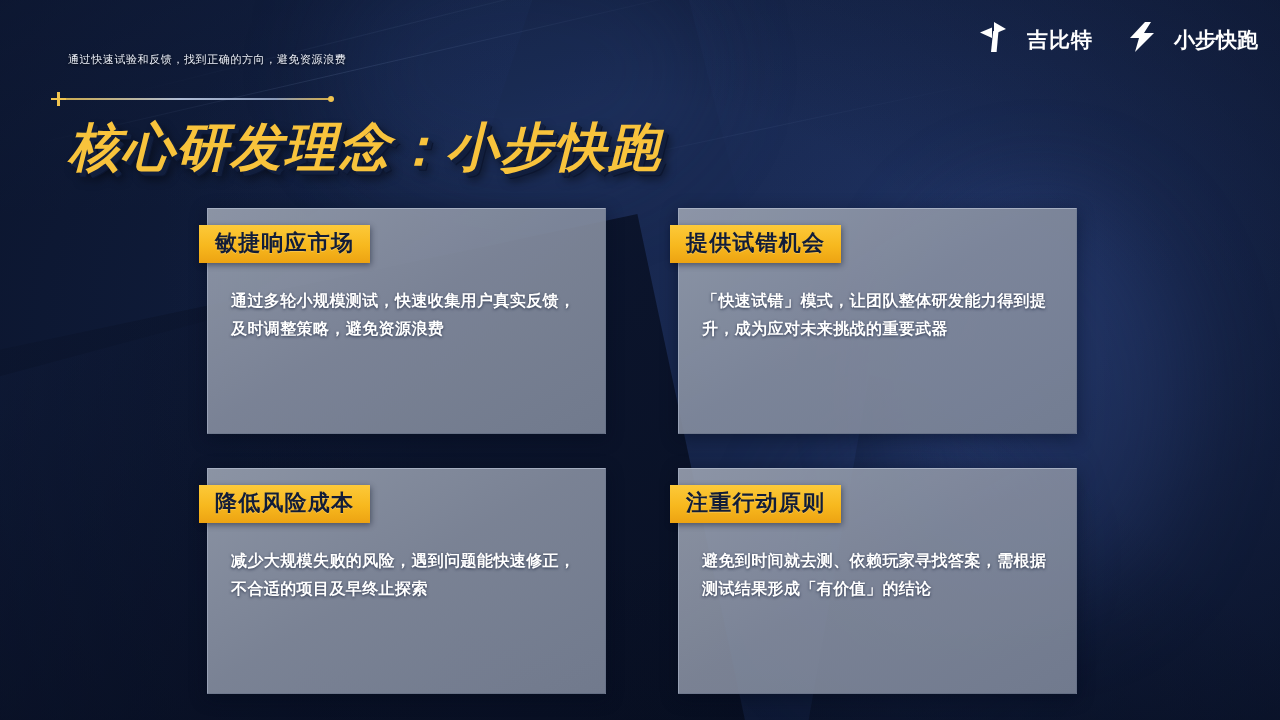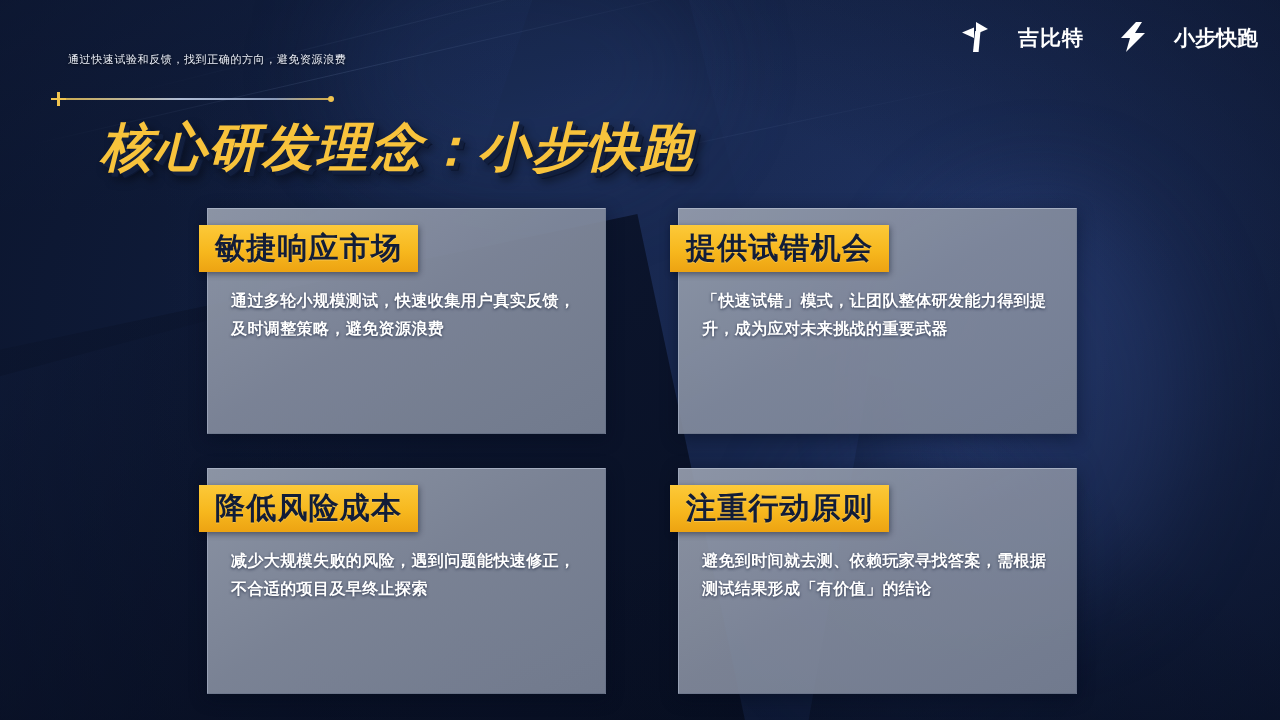--- a/index.html
+++ b/index.html
@@ -75,21 +75,21 @@
   .glowblob.g1 { right:90px;  top:190px; width:300px; height:420px; background:rgba(56,84,152,.30); }
   .glowblob.g2 { right:250px; top:430px; width:240px; height:260px; background:rgba(44,70,132,.24); }
   .glowblob.g3 { left:330px;  top:-60px; width:380px; height:260px; background:rgba(48,78,146,.20); }
 
   
   .logos {
     position:absolute; right:22px; top:22px;
     display:flex; align-items:center; gap:34px;
     z-index:6;
   }
-  .logo { display:flex; align-items:center; gap:22px;font-family:Liberation Mono, monospace; }
+  .logo { display:flex; align-items:center; gap:13px; }
   .logo-mark { display:block; }
   .logo-text {
     color:#ffffff;
     font-size:21px;
     font-weight:700;
     letter-spacing:1px;
     line-height:1;
   }
   .logo-text.thunder { letter-spacing:0px; }
 
@@ -136,21 +136,20 @@
     font-style:italic;
     letter-spacing:2px;
     color:#f8c33c;
     z-index:6;
     white-space:nowrap;
     text-shadow:
        3px 3px 0 #121f3e,
        4px 4px 0 #121f3e,
        5px 5px 0 #0c1630,
        6px 7px 10px rgba(0,0,0,.65);
-    margin-left: 32px;
   }
 
   
   .grid {
     position:absolute;
     left:207px; top:208px;
     width:870px; height:486px;
     display:grid;
     grid-template-columns:399px 399px;
     grid-template-rows:226px 226px;
@@ -167,21 +166,21 @@
     border-right:1px solid rgba(70,84,112,.35);
     border-bottom:1px solid rgba(60,74,102,.35);
     box-shadow:0 4px 16px rgba(4,10,26,.45);
   }
 
   .card-tag {
     position:absolute;
     left:-9px; top:16px;
     background:linear-gradient(180deg,#fcc939 0%, #f7b81e 55%, #eda312 100%);
     color:#121d38;
-    font-size:30px;
+    font-size:22px;
     font-weight:900;
     letter-spacing:1.2px;
     padding:6px 16px 7px 16px;
     line-height:1.12;
     white-space:nowrap;
     box-shadow:1px 2px 6px rgba(5,12,28,.45);
     text-shadow:0 1px 0 rgba(255,230,160,.35);
   }
 
   .card-body {

